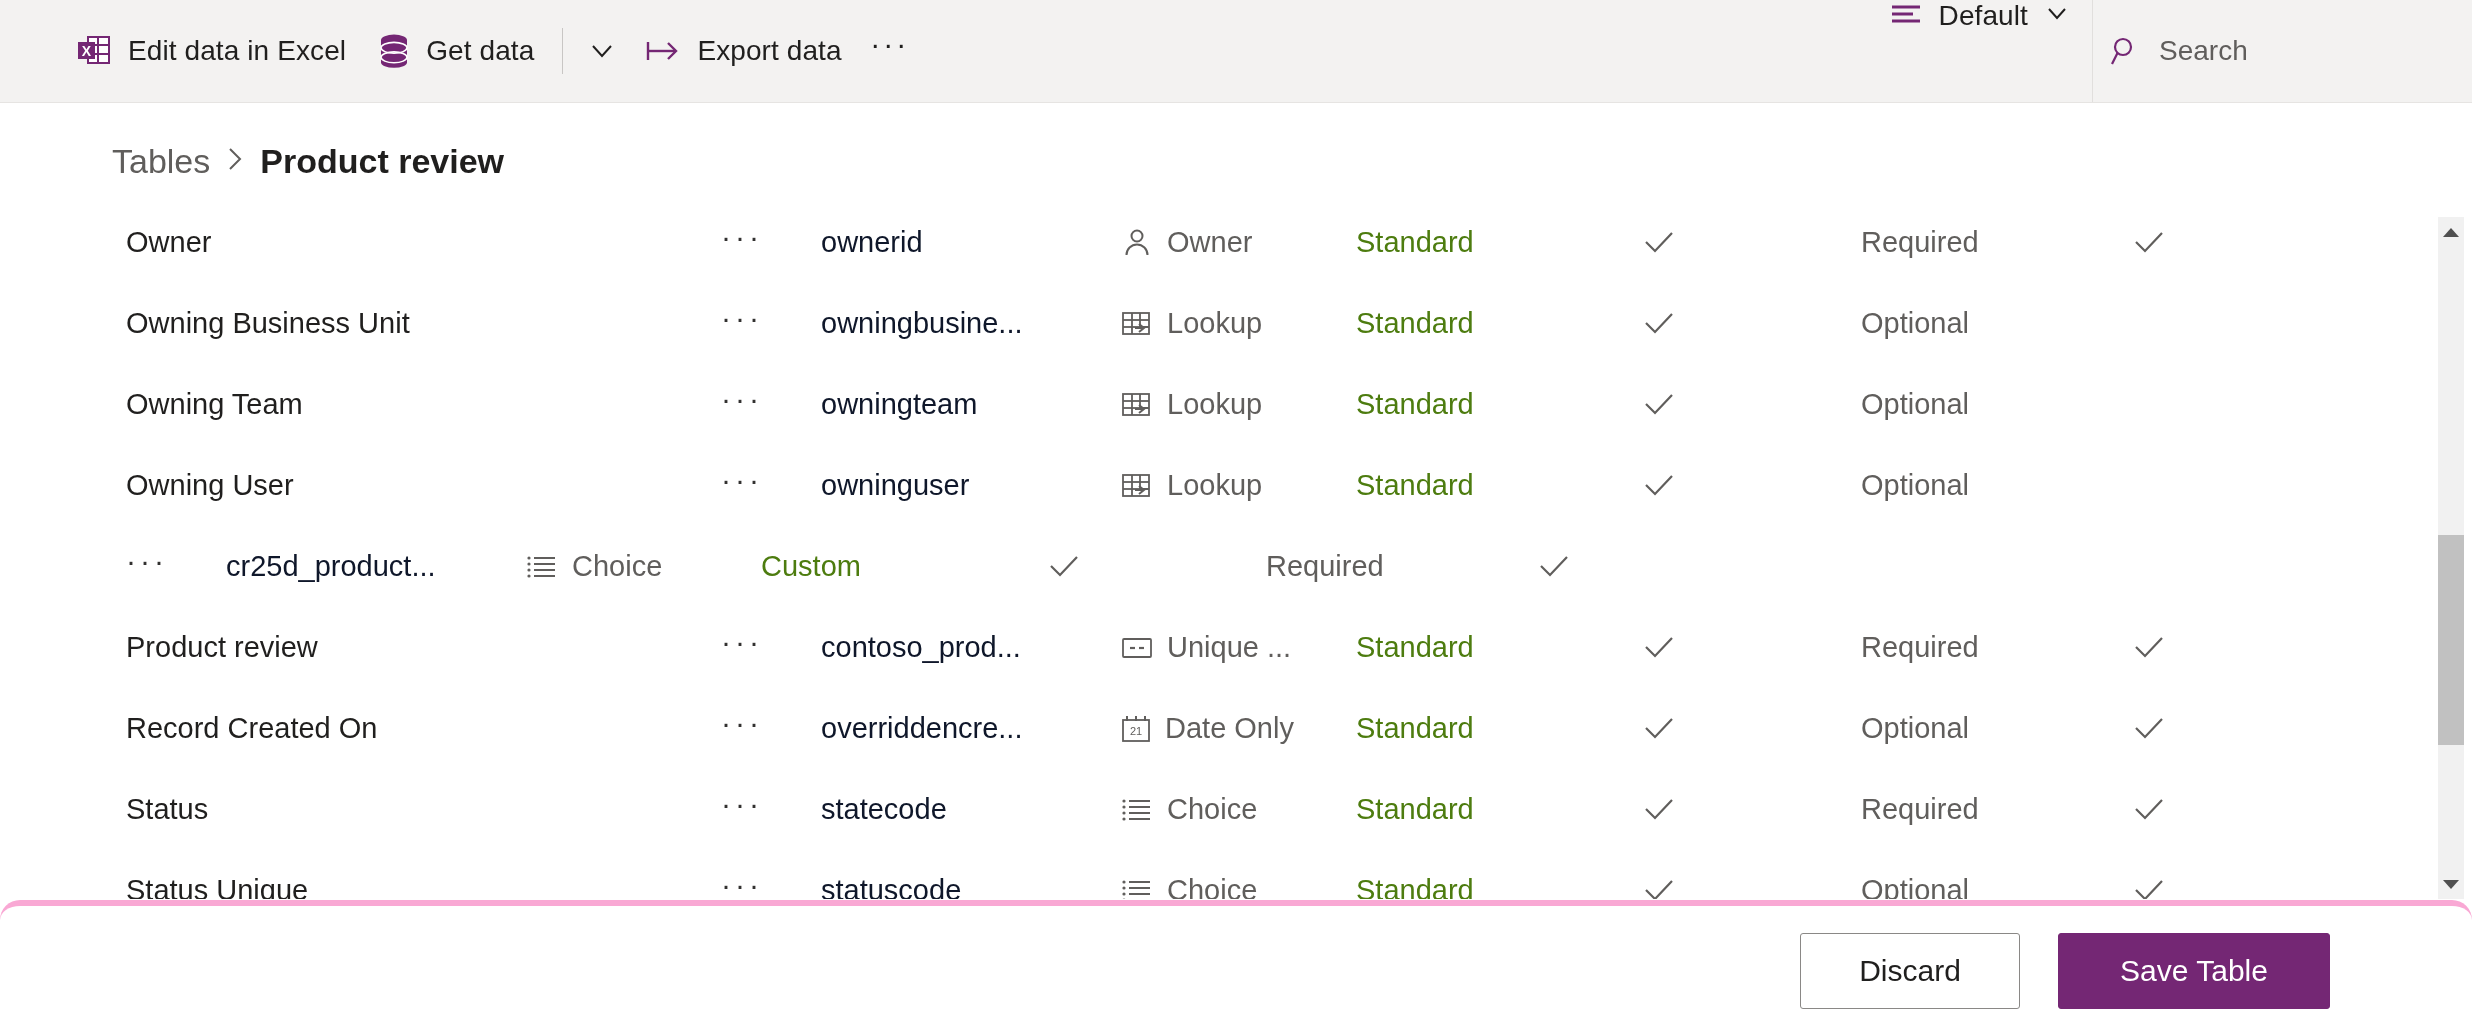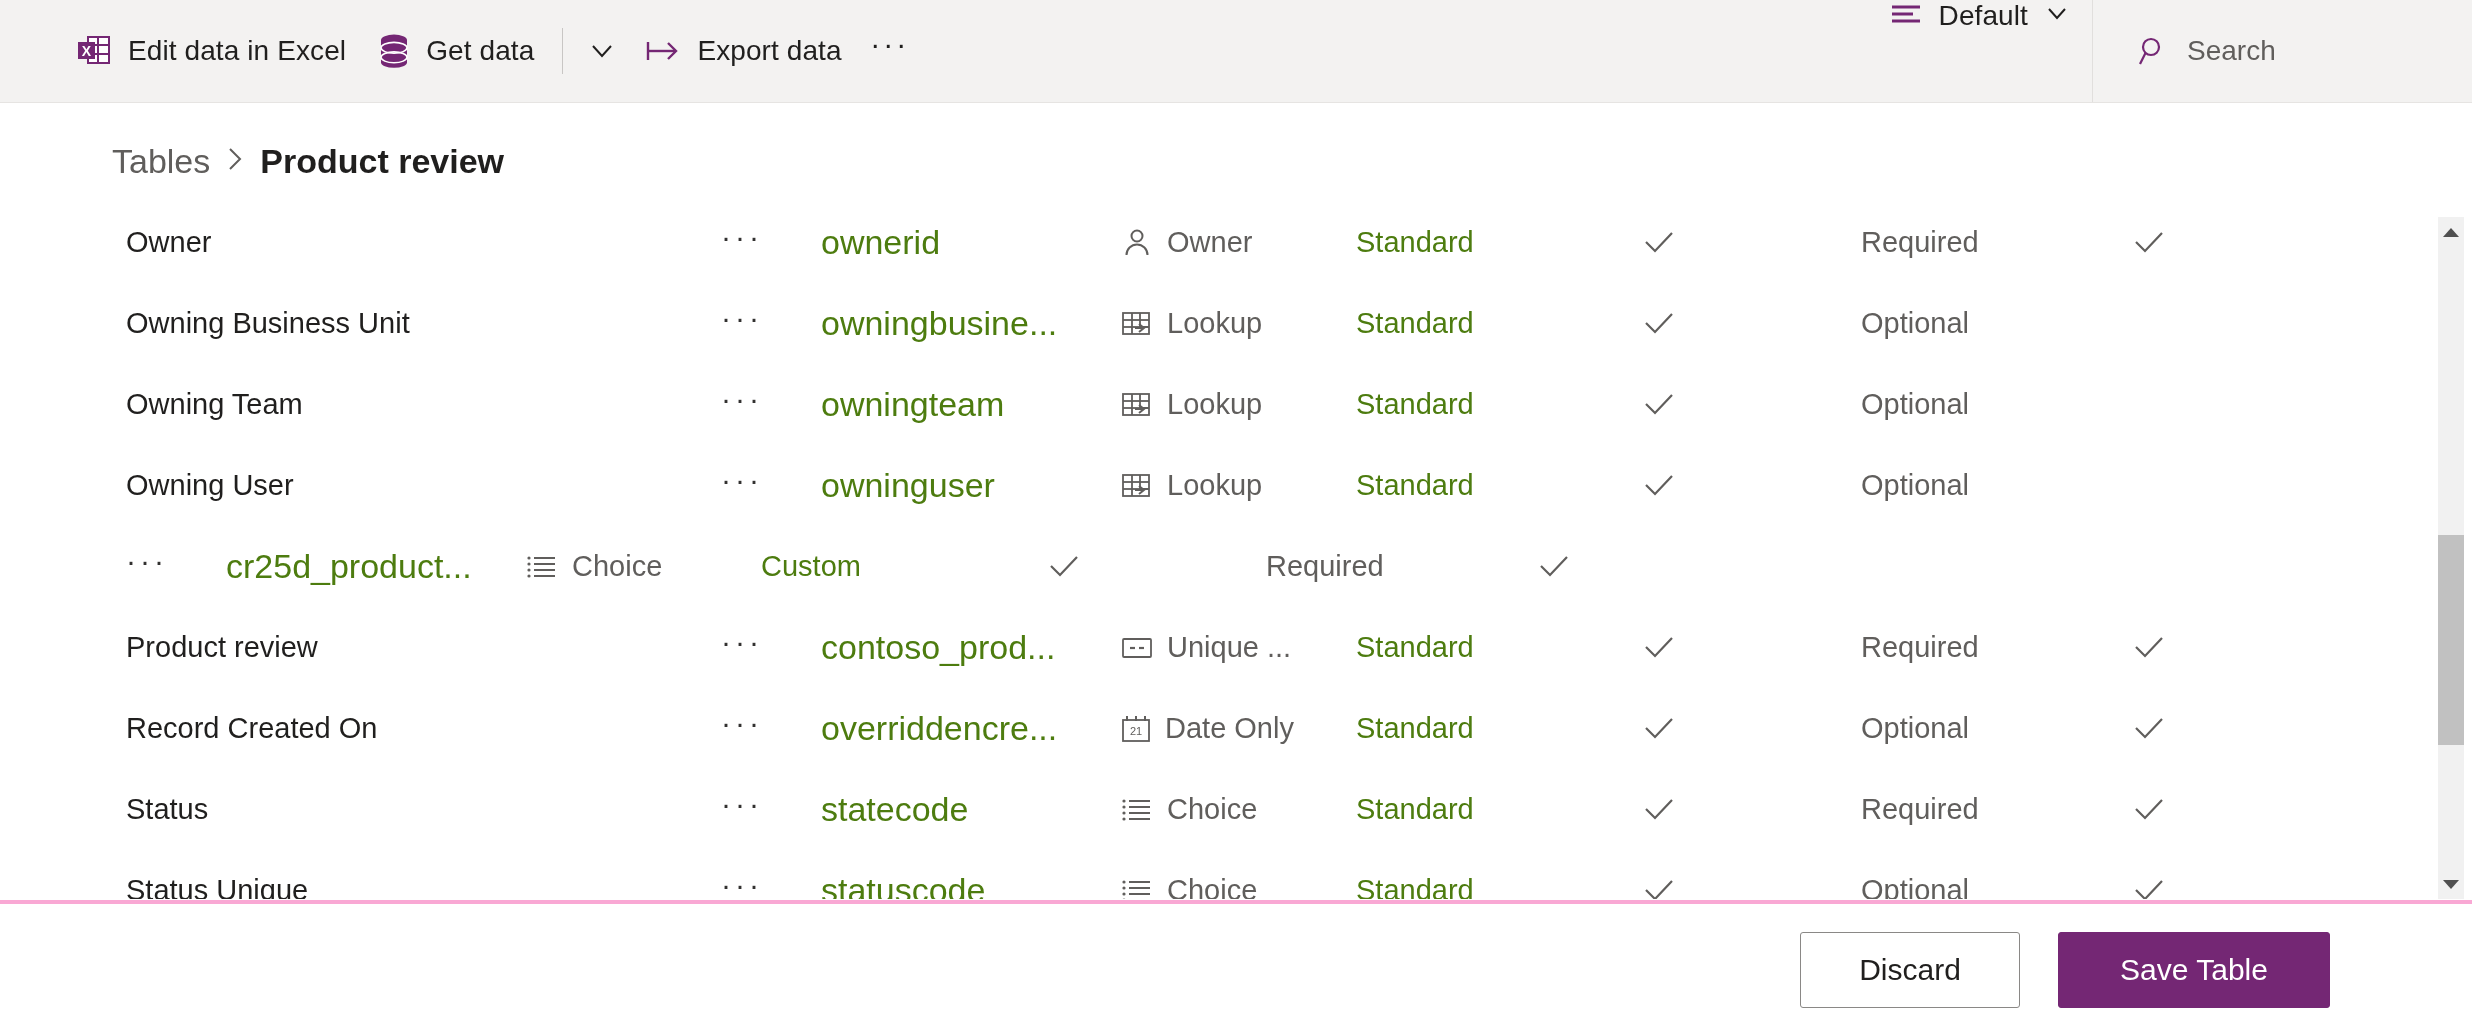--- a/index.html
+++ b/index.html
@@ -69,21 +69,21 @@
   }
   .cb-view {
     display: flex; align-items: flex-start; gap: 16px;
     height: 100%; padding: 0 22px 0 22px;
     cursor: pointer;
   }
   .cb-search {
     display: flex; align-items: center; gap: 18px;
     height: 100%;
     width: 380px;
-    padding-left: 44px;
+    padding-left: 16px;
     border-left: 1px solid #e1dfdd;
     cursor: text;
   }
   .cb-search-text {
     font-size: 28px; color: #605e5c;
   }
 
   .ico { display: inline-flex; align-items: center; justify-content: center; }
 
   
@@ -132,21 +132,21 @@
   }
   .c-display { width: 595px; font-size: 29px; color: #201f1e; white-space: nowrap; }
   .c-display.bold { font-weight: bold; }
   .c-menu {
     width: 100px;
     font-size: 30px;
     color: #323130;
     letter-spacing: 4px;
     padding-bottom: 12px;
   }
-  .c-logical { width: 300px; font-size: 34px; color: #4d7c0f; white-space: nowrap; }
+  .c-logical { width: 300px; font-size: 29px; color: #0f172a; white-space: nowrap; }
   .c-type {
     width: 235px;
     display: flex; align-items: center; gap: 14px;
     font-size: 29px; color: #605e5c; white-space: nowrap;
   }
   .c-custom { width: 270px; font-size: 29px; color: #4d7c0f; }
   .c-check1 { width: 235px; display: flex; }
   .c-required { width: 255px; font-size: 29px; color: #605e5c; }
   .c-check2 { width: 180px; display: flex; }
 
@@ -183,26 +183,27 @@
     cursor: pointer;
   }
 
   
   .bottombar {
     position: absolute;
     left: 0; bottom: 0;
     width: 2472px;
     height: 135px;
     background: #ffffff;
-    border-top: 4px solid #f9a8d4;
+    border-top: 6px solid #f9a8d4;
     display: flex;
     align-items: center;
     justify-content: flex-end;
     padding-right: 142px;
     gap: 38px;
+    border-radius: 20px;
   }
   .btn {
     font-size: 30px;
     height: 76px;
     min-width: 220px;
     display: flex; align-items: center; justify-content: center;
     cursor: pointer;
   }
   .btn-secondary {
     background: #ffffff;

